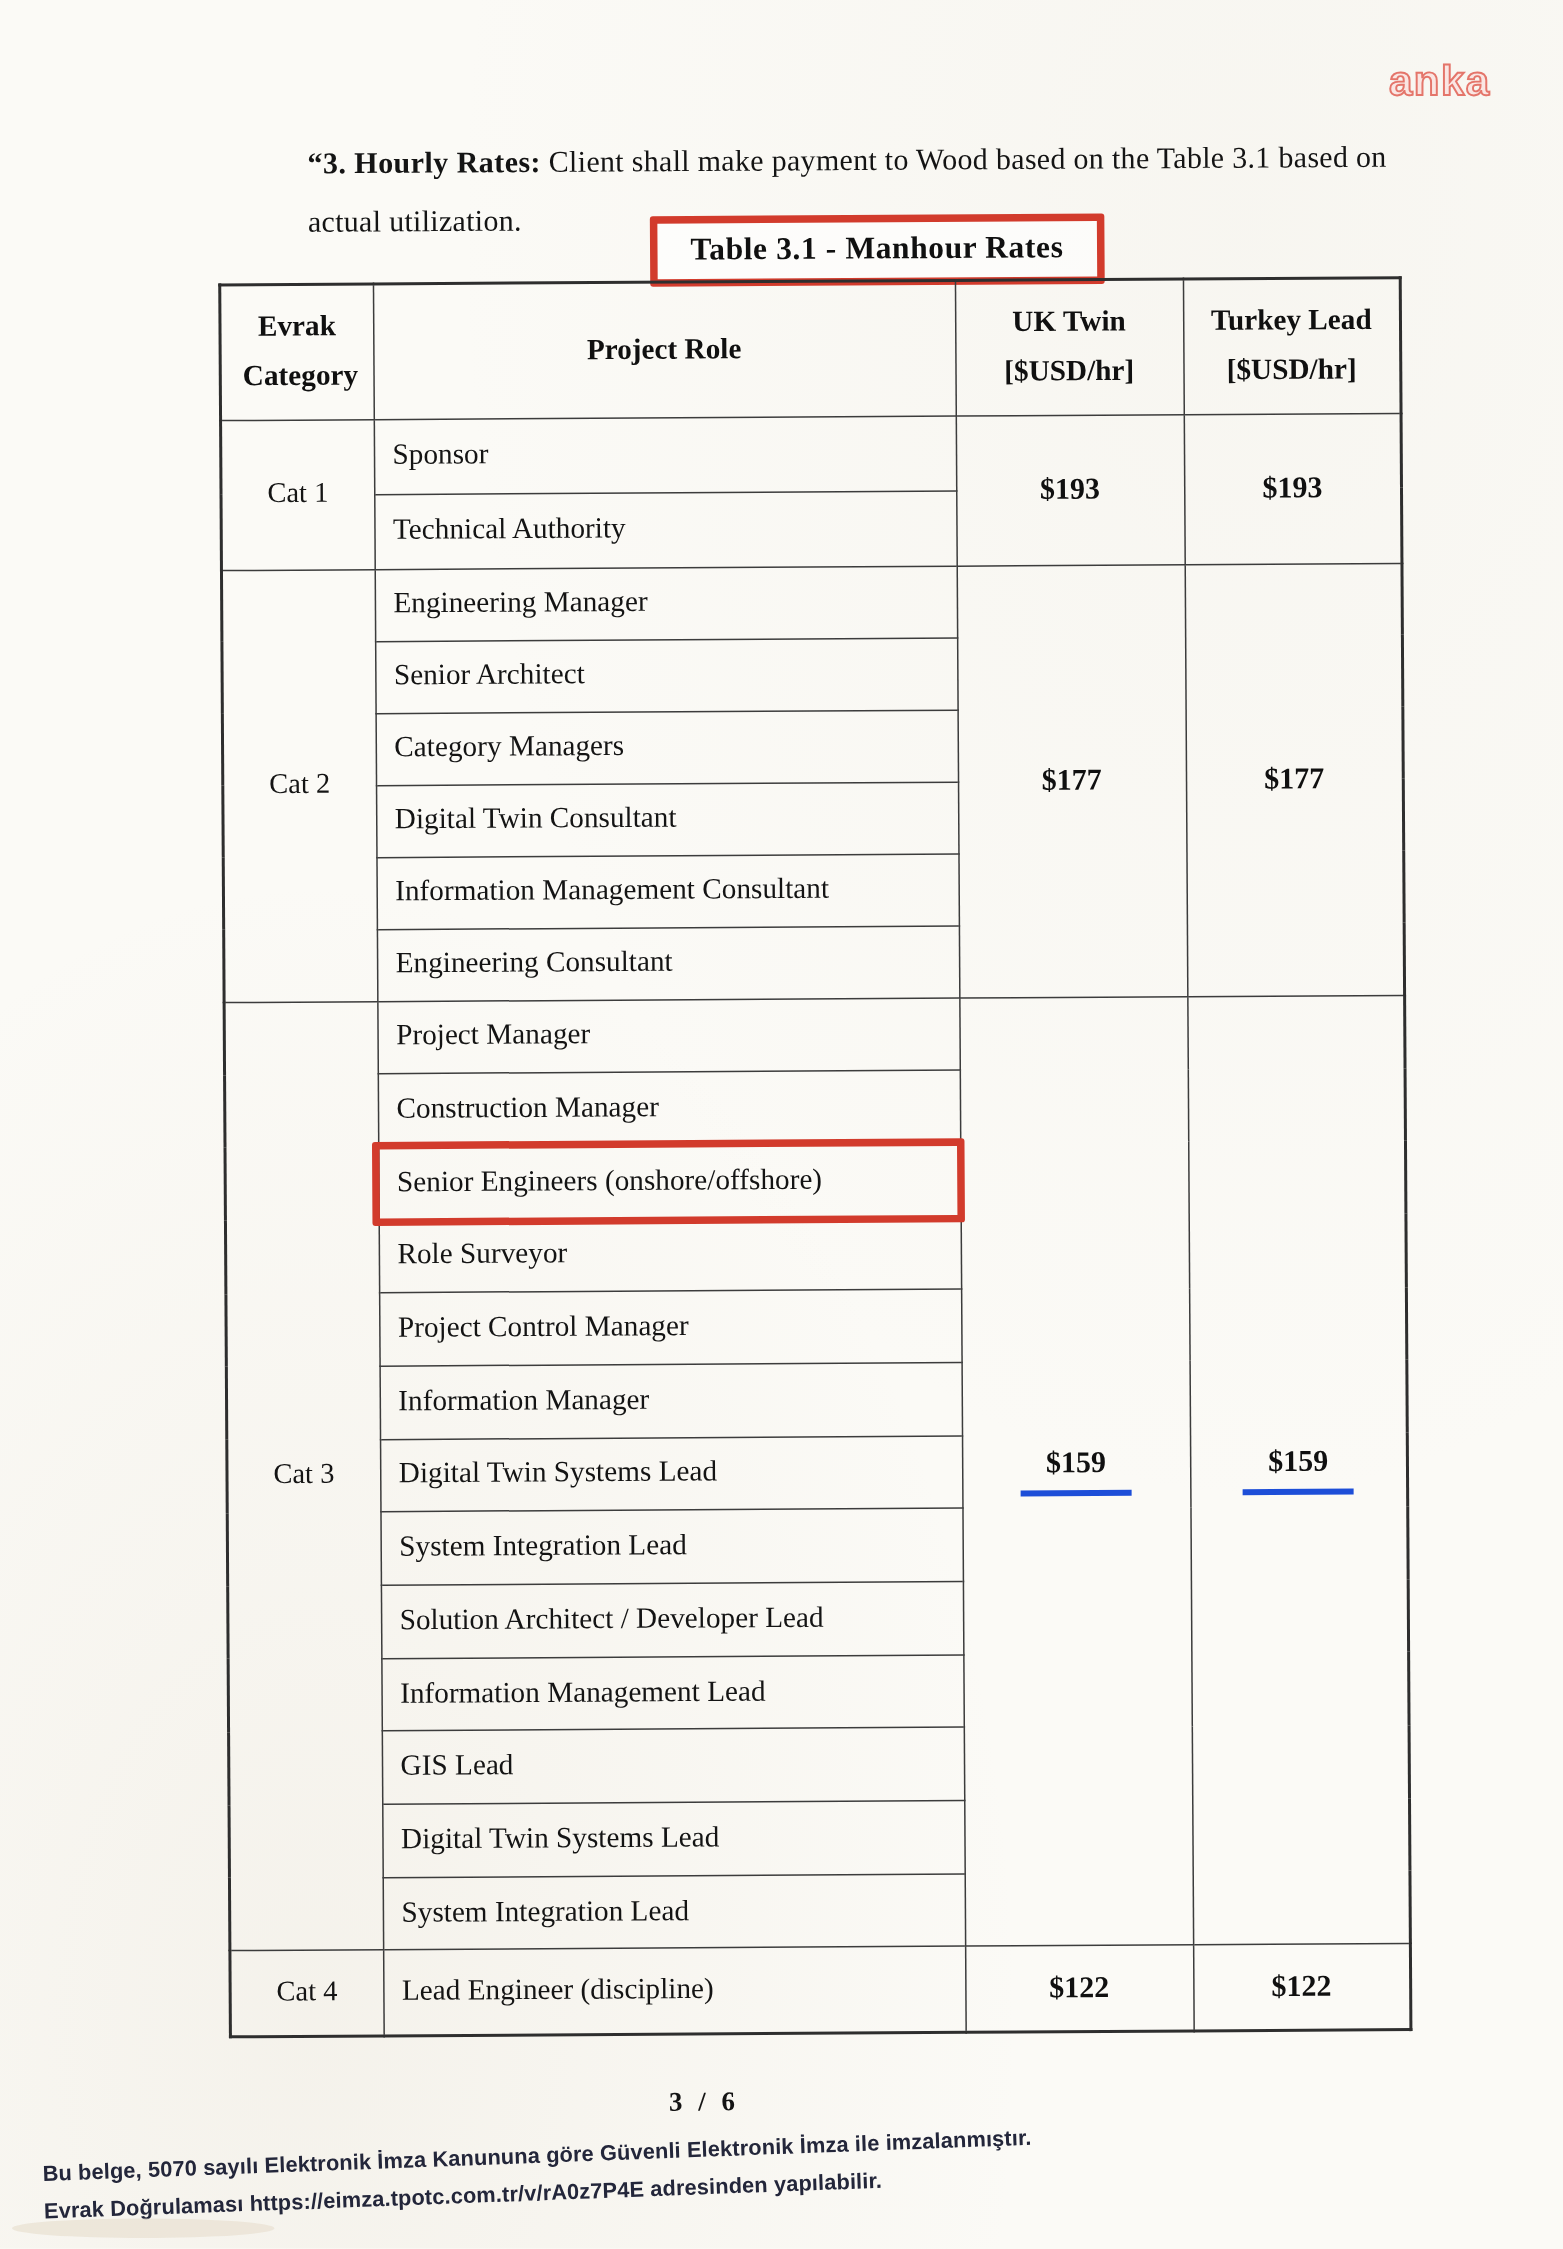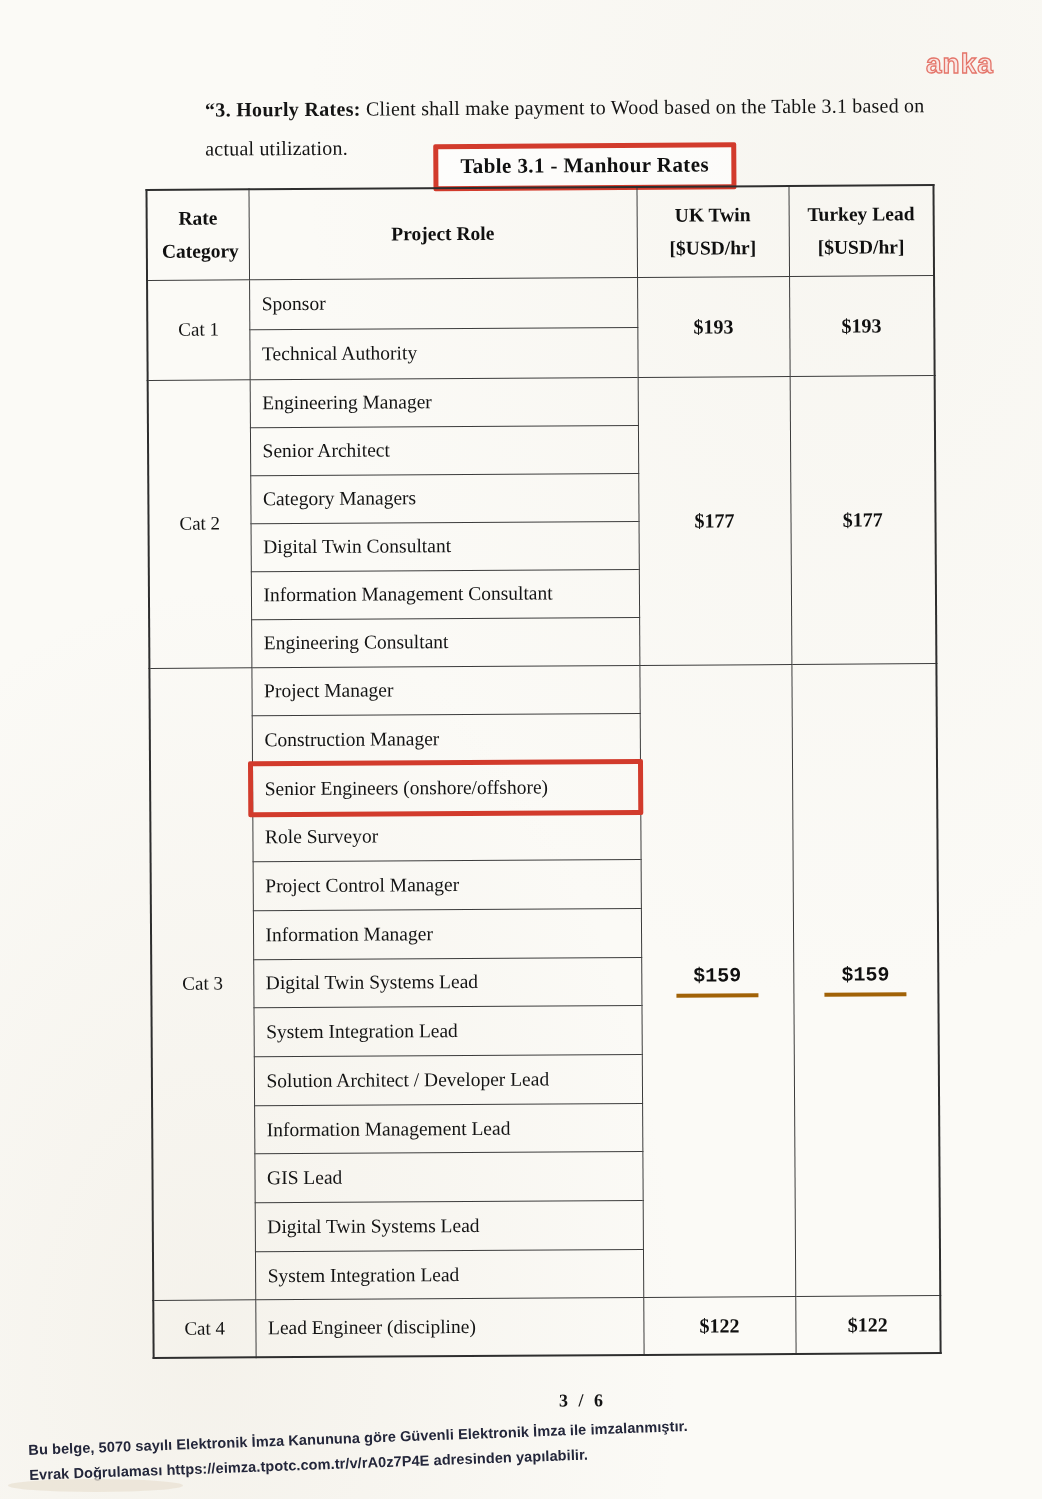--- a/index.html
+++ b/index.html
@@ -9,21 +9,21 @@
       radial-gradient(ellipse at 20% 90%, rgba(215,205,185,.18), transparent 40%),
       radial-gradient(ellipse at 80% 10%, rgba(220,215,200,.12), transparent 45%),
       #fbfaf6;
     font-family:"Liberation Serif","DejaVu Serif",serif;
     color:#1c1c1c;
   }
   .doc{position:absolute;top:0;left:0;width:100%;height:100%;transform:rotate(-0.35deg);transform-origin:60% 40%;}
 
   
   .watermark{
-    position:absolute;top:48px;left:926px;
+    position:absolute;top:38px;left:926px;
     font-family:"Liberation Sans","DejaVu Sans",sans-serif;
     font-weight:bold;font-size:28px;letter-spacing:1px;
     color:rgba(252,236,234,.85);
     -webkit-text-stroke:1.3px #e4756a;
     text-shadow:0 0 1px rgba(228,117,106,.4);
   }
 
   
   .intro{
     position:absolute;top:68px;left:208px;width:756px;
@@ -68,28 +68,27 @@
   tr.g1{height:48px}
   tr.g2{height:48.7px}
   tr.g3{height:57px}
 
   .red-frame{
     position:absolute;left:-5px;right:-3px;top:-4px;bottom:-4px;
     border:5px solid #d23b2c;border-radius:2px;pointer-events:none;
   }
   .rate-val.underlined{
     display:inline-block;
-    border-bottom:4px solid #a16207;
+    border-bottom:4px solid #1d4ed8;
     padding:0 17px 6px 17px;
-    font-family:Liberation Mono, monospace;
   }
 
   
   .page-number{
-    position:absolute;top:1390px;left:441px;width:160px;text-align:right;
+    position:absolute;top:1390px;left:441px;width:160px;text-align:left;
     font-size:18px;font-weight:bold;letter-spacing:3px;color:#141414;
   }
   .stamp{
     position:absolute;top:1438px;left:28px;width:900px;
     transform:rotate(-2.1deg);transform-origin:left top;
     font-family:"Liberation Sans","DejaVu Sans",sans-serif;
     font-weight:bold;font-size:14.5px;line-height:1.75;color:#23263a;
     letter-spacing:.1px;
   }
   .smudge{
@@ -112,21 +111,21 @@
 
   <table class="rates">
     <colgroup>
         <col class="c-cat">
         <col class="c-role">
         <col class="c-uk">
         <col class="c-tr">
       </colgroup>
     <thead>
       <tr>
-        <th>Rate Category</th>
+        <th>Evrak Category</th>
         <th>Project Role</th>
         <th>UK Twin [$USD/hr]</th>
         <th>Turkey Lead [$USD/hr]</th>
       </tr>
     </thead>
     <tbody>
         <tr class="g0">
           <td rowspan="2" class="cat-cell">Cat 1</td>
           <td class="role-cell"><span>Sponsor</span></td>
           <td rowspan="2" class="rate-cell"><span class="rate-val">$193</span></td>

